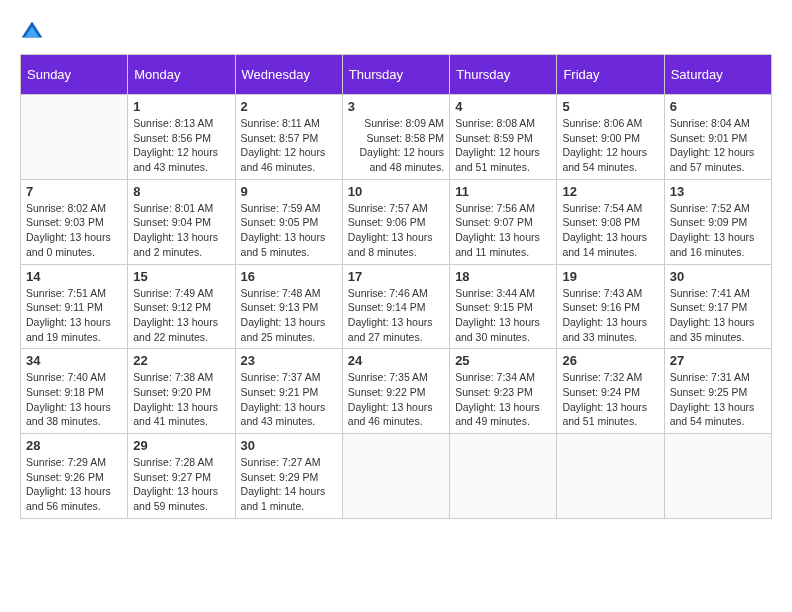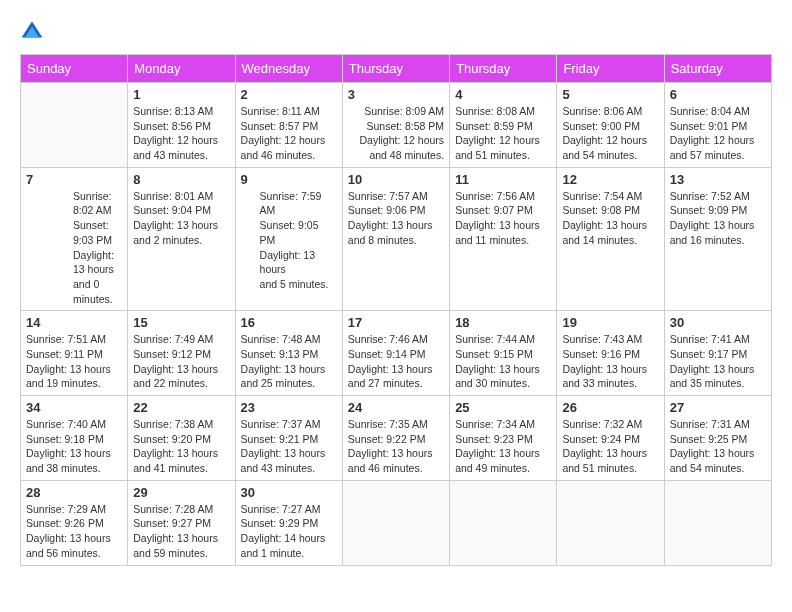--- a/index.html
+++ b/index.html
@@ -46,24 +46,24 @@
     .calendar-subtitle {
       font-size: 16px;
       color: #555;
     }
     .calendar-table {
       width: 100%;
       border-collapse: collapse;
       font-size: 11px;
     }
     .calendar-table th {
-      background-color: #d946ef;
+      background-color: #6d28d9;
       color: #fff;
       text-align: left;
-      padding: 6px 6px;
+      padding: 12px 6px;
       font-size: 13px;
       font-weight: normal;
       border: 1px solid #ccc;
     }
     .calendar-table td {
       border: 1px solid #ccc;
       vertical-align: top;
       padding: 4px 5px;
       width: calc(100% / 7);
       min-height: 70px;
@@ -157,35 +157,35 @@
           <div class="day-number">6</div>
           <div class="day-info" style="white-space: pre-line;">Sunrise: 8:04 AM
 Sunset: 9:01 PM
 Daylight: 12 hours
 and 57 minutes.</div>
         </td>
       </tr>
       <tr>
         <td>
           <div class="day-number">7</div>
-          <div class="day-info" style="white-space: pre-line; margin-left: 47px;">Sunrise: 8:02 AM
+          <div class="day-info" style="white-space: pre-line;">Sunrise: 8:02 AM
 Sunset: 9:03 PM
 Daylight: 13 hours
 and 0 minutes.</div>
         </td>
         <td>
           <div class="day-number">8</div>
           <div class="day-info" style="white-space: pre-line;">Sunrise: 8:01 AM
 Sunset: 9:04 PM
 Daylight: 13 hours
 and 2 minutes.</div>
         </td>
         <td>
           <div class="day-number">9</div>
-          <div class="day-info" style="white-space: pre-line; margin-left: 19px;">Sunrise: 7:59 AM
+          <div class="day-info" style="white-space: pre-line;">Sunrise: 7:59 AM
 Sunset: 9:05 PM
 Daylight: 13 hours
 and 5 minutes.</div>
         </td>
         <td>
           <div class="day-number">10</div>
           <div class="day-info" style="white-space: pre-line;">Sunrise: 7:57 AM
 Sunset: 9:06 PM
 Daylight: 13 hours
 and 8 minutes.</div>
@@ -236,21 +236,21 @@
         </td>
         <td>
           <div class="day-number">17</div>
           <div class="day-info" style="white-space: pre-line;">Sunrise: 7:46 AM
 Sunset: 9:14 PM
 Daylight: 13 hours
 and 27 minutes.</div>
         </td>
         <td>
           <div class="day-number">18</div>
-          <div class="day-info" style="white-space: pre-line;">Sunrise: 7:44 AM
+          <div class="day-info" style="white-space: pre-line;">Sunrise: 3:44 AM
 Sunset: 9:15 PM
 Daylight: 13 hours
 and 30 minutes.</div>
         </td>
         <td>
           <div class="day-number">19</div>
           <div class="day-info" style="white-space: pre-line;">Sunrise: 7:43 AM
 Sunset: 9:16 PM
 Daylight: 13 hours
 and 33 minutes.</div>

